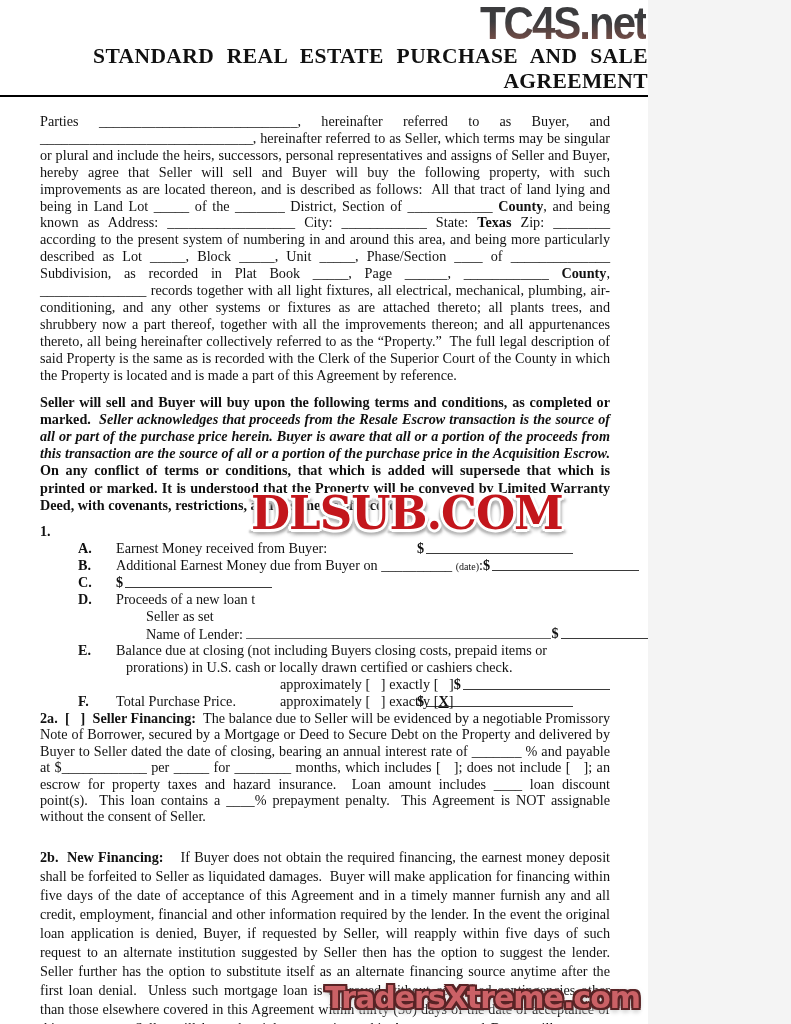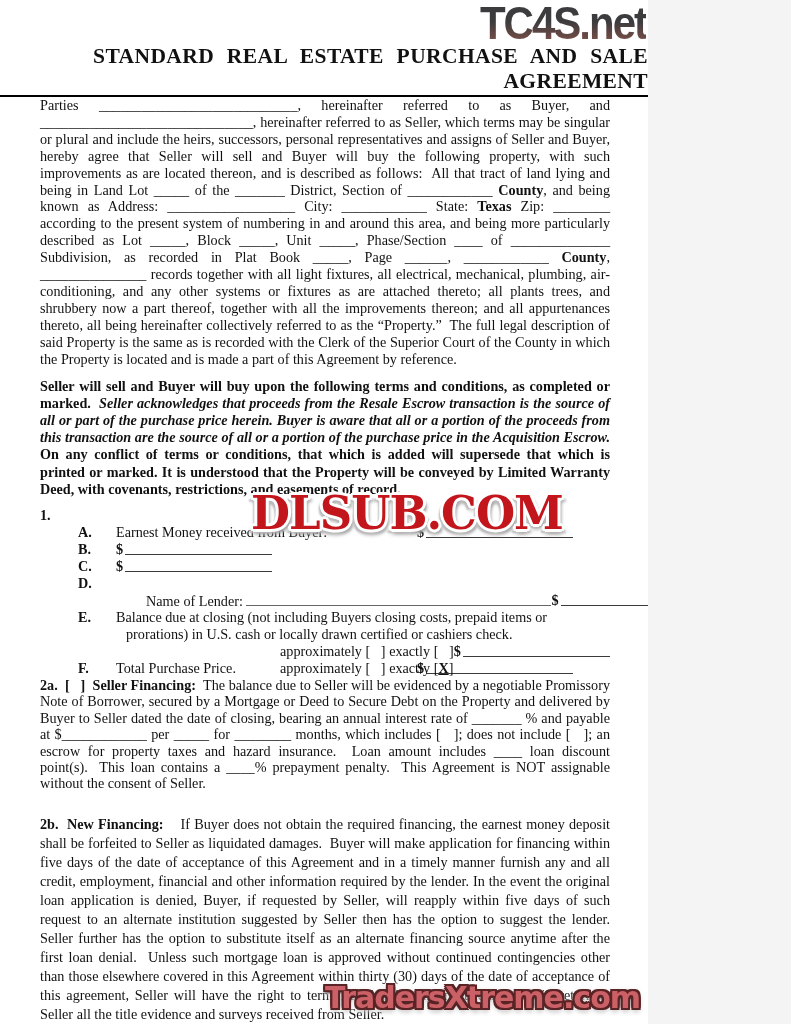--- a/index.html
+++ b/index.html
@@ -17,21 +17,21 @@
 
   
   .title-wrap{padding-top:44px;text-align:right;}
   .doc-title{
     display:inline-block;font-size:21.5px;font-weight:bold;letter-spacing:0.4px;
     word-spacing:7px;border-bottom:2.2px solid #000;padding-bottom:1px;
   }
 
   .content{padding:0 38px 0 40px;font-size:14.2px;line-height:16.9px;text-align:justify;}
   p{margin:0;}
-  .p-intro{}
+  .p-intro{margin-top:16px;}
   .p-terms{margin-top:10px;font-weight:bold;line-height:17.2px;}
   .p-terms .bi{font-style:italic;}
   b,.b{font-weight:bold;}
 
   
   .sec1{margin-top:9px;line-height:17px;text-align:left;}
   .hrow{display:flex;}
   .hrow .num{width:26px;font-weight:bold;flex-shrink:0;}
   .irow{display:flex;padding-left:38px;height:17px;}
   .irow .ltr{width:38px;font-weight:bold;flex-shrink:0;}
@@ -102,36 +102,41 @@
         <span class="ltr">A.</span>
         <span class="itxt">Earnest Money received from Buyer:</span>
         <span class="amt">
             <span>$</span>
             <span class="uline"></span>
           </span>
       </div>
 
       <div class="irow">
         <span class="ltr">B.</span>
+        <span class="itxt"><span>Additional Earnest Money due from Buyer on __________ </span><span class="small">(date)</span><span>:</span></span>
         <span class="amt">
             <span>$</span>
             <span class="uline"></span>
           </span>
       </div>
 
       <div class="irow">
         <span class="ltr">C.</span>
         <span class="amt">
             <span>$</span>
             <span class="uline"></span>
           </span>
       </div>
 
       <div class="irow">
         <span class="ltr">D.</span>
+        <span class="itxt">Proceeds of a new loan t</span>
+      </div>
+      <div class="irow sub">
+        <span class="itxt">Seller as set</span>
       </div>
       <div class="irow sub">
         <span class="itxt"><span>Name of Lender:</span> <span class="lenderline"></span></span>
         <span class="amt">
             <span>$</span>
             <span class="uline"></span>
           </span>
       </div>
 
       <div class="irow">

